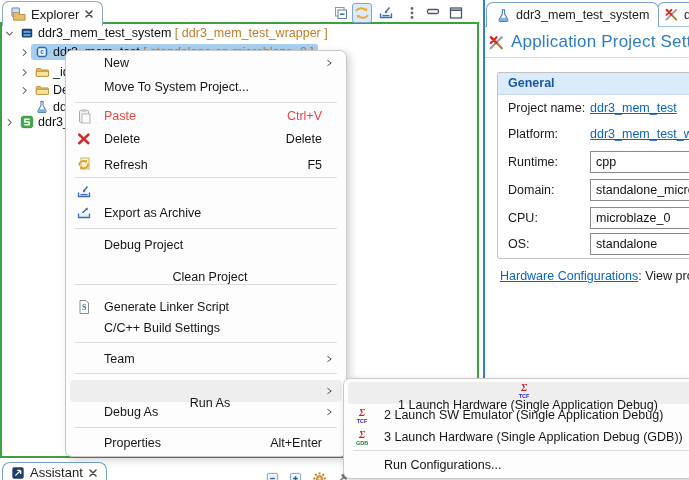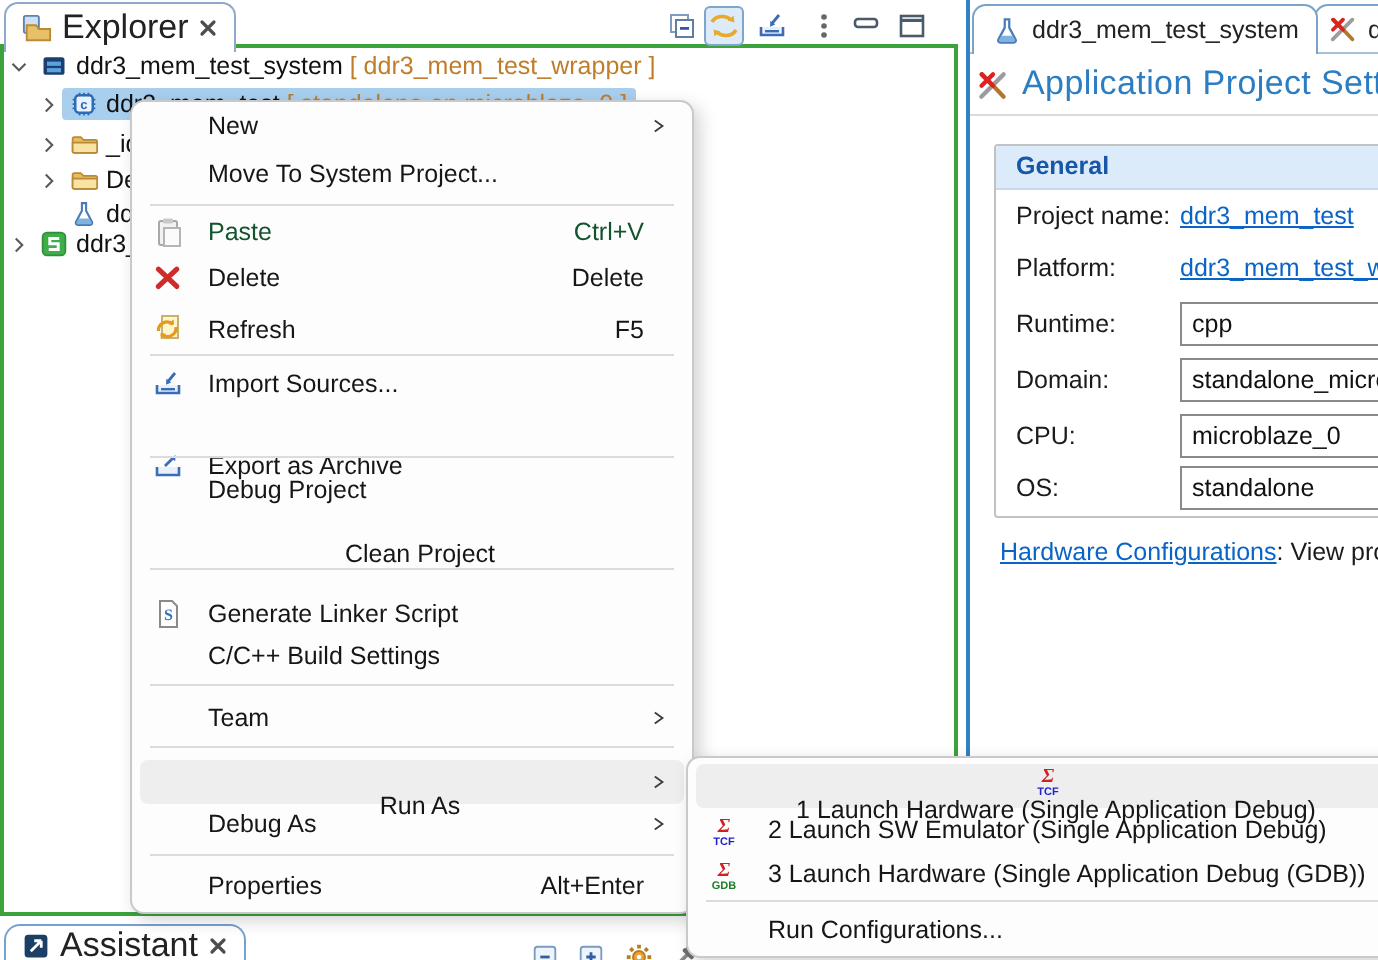--- a/index.html
+++ b/index.html
@@ -2,21 +2,21 @@
 <html><head>
 <meta charset="utf-8">
 <style>
 html,body{margin:0;padding:0;}
 body{width:689px;height:480px;position:relative;overflow:hidden;background:#fff;font-family:"Liberation Sans",sans-serif;}
 .ico{display:inline-block;line-height:0;}
 .ico svg{width:100%;height:100%;display:block;}
 
 #explorer-body{position:absolute;left:0;top:22px;width:479px;height:436px;border:2px solid #3ca23c;box-sizing:border-box;background:#fff;z-index:1;}
 #explorer-tab{position:absolute;left:2px;top:1px;height:25px;background:#fff;border:1px solid #8ea9c9;border-bottom:none;border-radius:7px 7px 0 0;display:flex;align-items:center;gap:5px;padding:0 8px;z-index:3;box-sizing:border-box;}
-.tab-label{font-size:17px;color:#222;}
+.tab-label{font-size:13px;color:#222;}
 #explorer-toolbar{position:absolute;top:3px;left:0;height:22px;width:689px;z-index:2;}
 .tbtn{position:absolute;top:0;width:20px;height:20px;display:flex;align-items:center;justify-content:center;border-radius:3px;box-sizing:border-box;}
 .tbtn.active{background:#ddebf9;border:1px solid #7ea6cc;}
 .tbtn .ico{width:16px;height:16px;}
 .tree-row{position:absolute;height:18px;display:flex;align-items:center;font-size:12.5px;color:#111;z-index:2;white-space:pre;}
 .tree-chev{width:13px;height:13px;flex:none;}
 .tree-ico{width:14px;height:14px;flex:none;margin-left:2px;}
 .tree-node{display:flex;align-items:center;padding:1px 4px 1px 2px;border-radius:2px;}
 .tree-node.selected{background:#a9cfef;}
 .tree-label{margin-left:4px;white-space:pre;}
@@ -39,21 +39,21 @@
 #hwspec{position:absolute;left:15px;top:269px;font-size:12.5px;color:#1b1b1b;white-space:nowrap;}
 
 #assistant-tab{position:absolute;left:2px;top:462px;height:20px;background:#fff;border:1.5px solid #74a2d0;border-bottom:none;border-radius:8px 8px 0 0;display:flex;align-items:center;gap:5px;padding:0 8px;z-index:2;box-sizing:border-box;}
 #assistant-tab .ico{width:14px;height:14px;}
 #assistant-toolbar{position:absolute;top:470px;left:0;width:689px;height:10px;z-index:1;}
 #assistant-toolbar .tbtn{width:17px;height:17px;}
 
 .menu{position:absolute;background:#fdfdfd;border:1px solid #c9c9c9;border-radius:7px;box-shadow:3px 3px 9px rgba(0,0,0,.18);z-index:10;box-sizing:border-box;}
 .menu-item{position:absolute;left:4px;right:4px;height:22px;display:flex;align-items:center;border-radius:4px;font-size:12.5px;color:#161616;}
 .menu-item.hl{background:#eeeeee;flex-direction:column;}
-.menu-item.disabled{color:#14532d;}
+.menu-item.disabled{color:#ef4444;}
 .mi-icon{width:20px;height:16px;margin-left:6px;flex:none;display:flex;align-items:center;}
 .mi-icon svg{width:16px;height:16px;}
 .mi-label{margin-left:8px;white-space:nowrap;}
 .mi-short{margin-left:auto;padding-right:20px;}
 .mi-arrow{position:absolute;right:9px;top:6px;width:7px;height:10px;}
 .mi-arrow svg{width:7px;height:10px;display:block;}
 .menu-sep{position:absolute;left:9px;right:9px;height:1px;background:#dcdcdc;}
 #submenu .mi-label{margin-left:10px;}
 </style>
 </head>
@@ -339,23 +339,22 @@
     <div class="menu-sep" style="top: 126px;"></div>
     <div class="menu-item" style="top: 130px;">
       <span class="mi-icon">
         <svg viewBox="0 0 16 16">
           <path d="M2.5 8.5v4h11v-4" fill="#e8f1fb" stroke="#3a6db5" stroke-width="1.3"></path>
           <path d="M11.5 2.5 L7.8 7" stroke="#3a6db5" stroke-width="1.4"></path>
           <path d="M7 8.4l.2-3 2.4 1.8z" fill="#3a6db5"></path>
           <rect x="4.5" y="10" width="7" height="1.2" fill="#3a6db5"></rect>
         </svg>
       </span>
-      <span class="mi-label">Import Sources...</span>
-    </div>
-    <div class="menu-item" style="top: 151px; margin-top: 20px;">
+    </div>
+    <div class="menu-item" style="top: 151px;">
       <span class="mi-icon">
         <svg viewBox="0 0 16 16">
           <path d="M2.5 8.5v4h11v-4" fill="#e8f1fb" stroke="#3a6db5" stroke-width="1.3"></path>
           <path d="M6.5 8 L10.5 4" stroke="#3a6db5" stroke-width="1.4"></path>
           <path d="M11.8 2.6l-.2 3-2.4-1.8z" fill="#3a6db5"></path>
         </svg>
       </span>
       <span class="mi-label">Export as Archive</span>
     </div>
     <div class="menu-sep" style="top: 177px;"></div>

